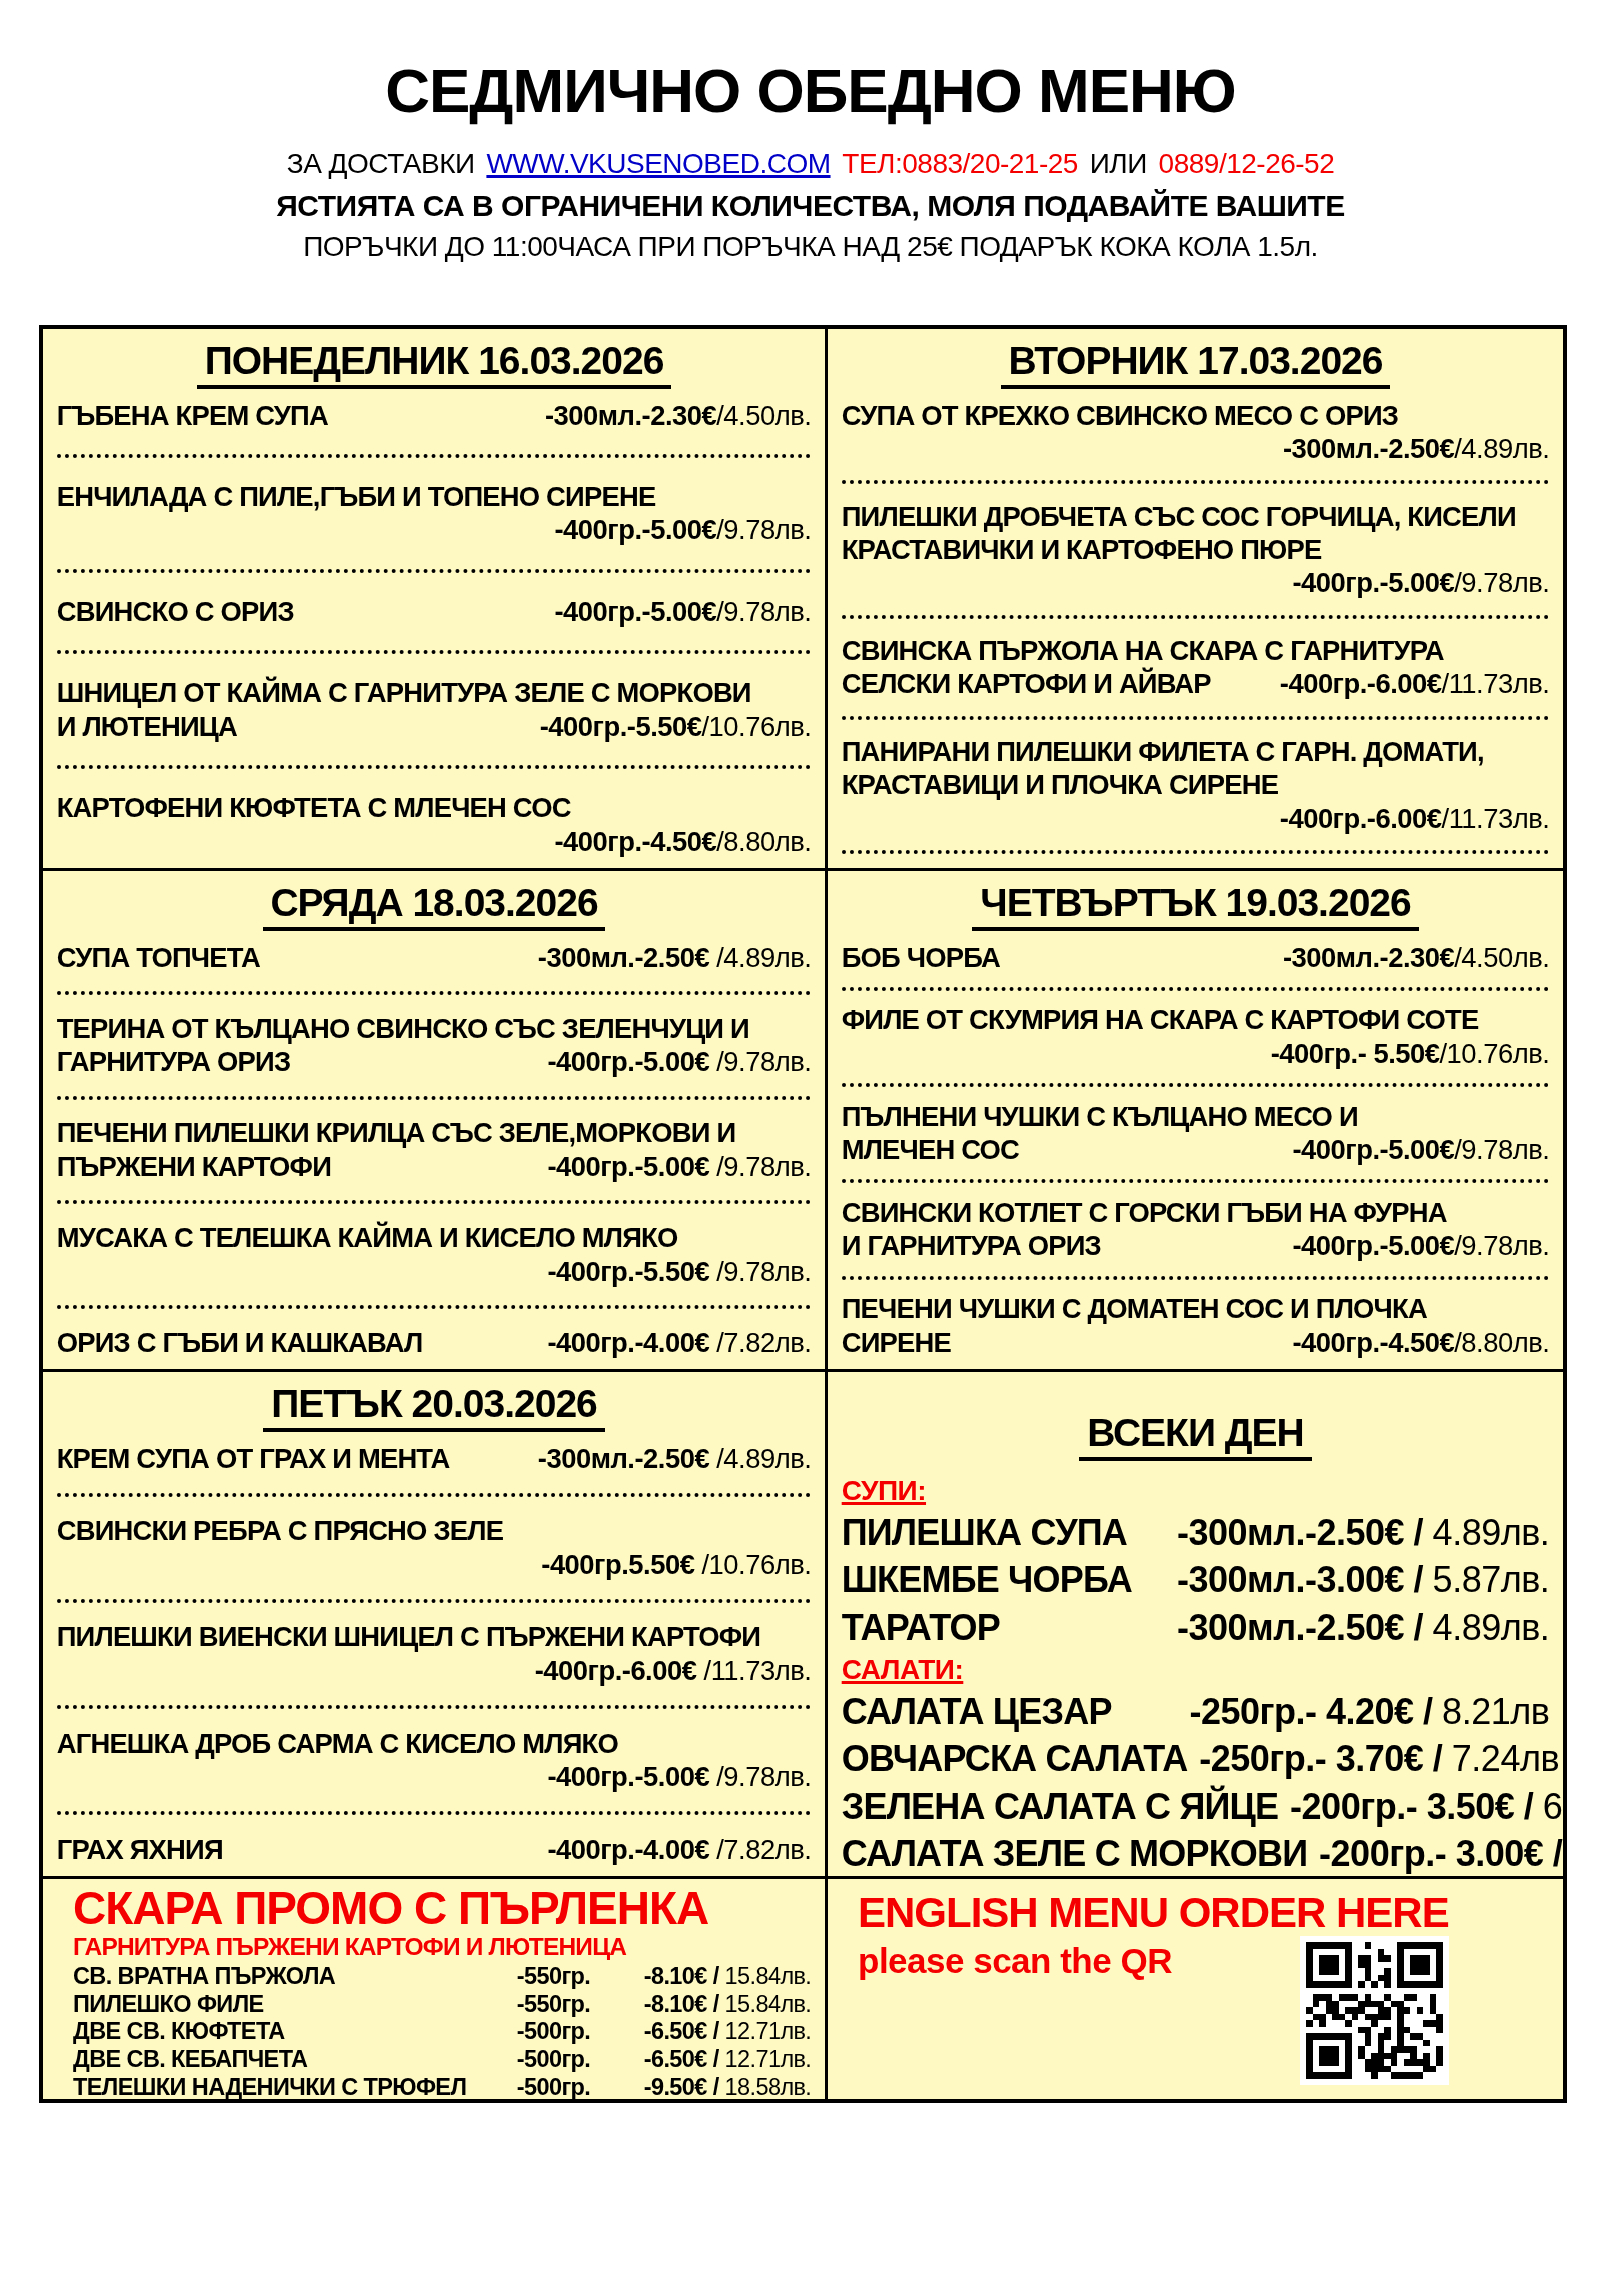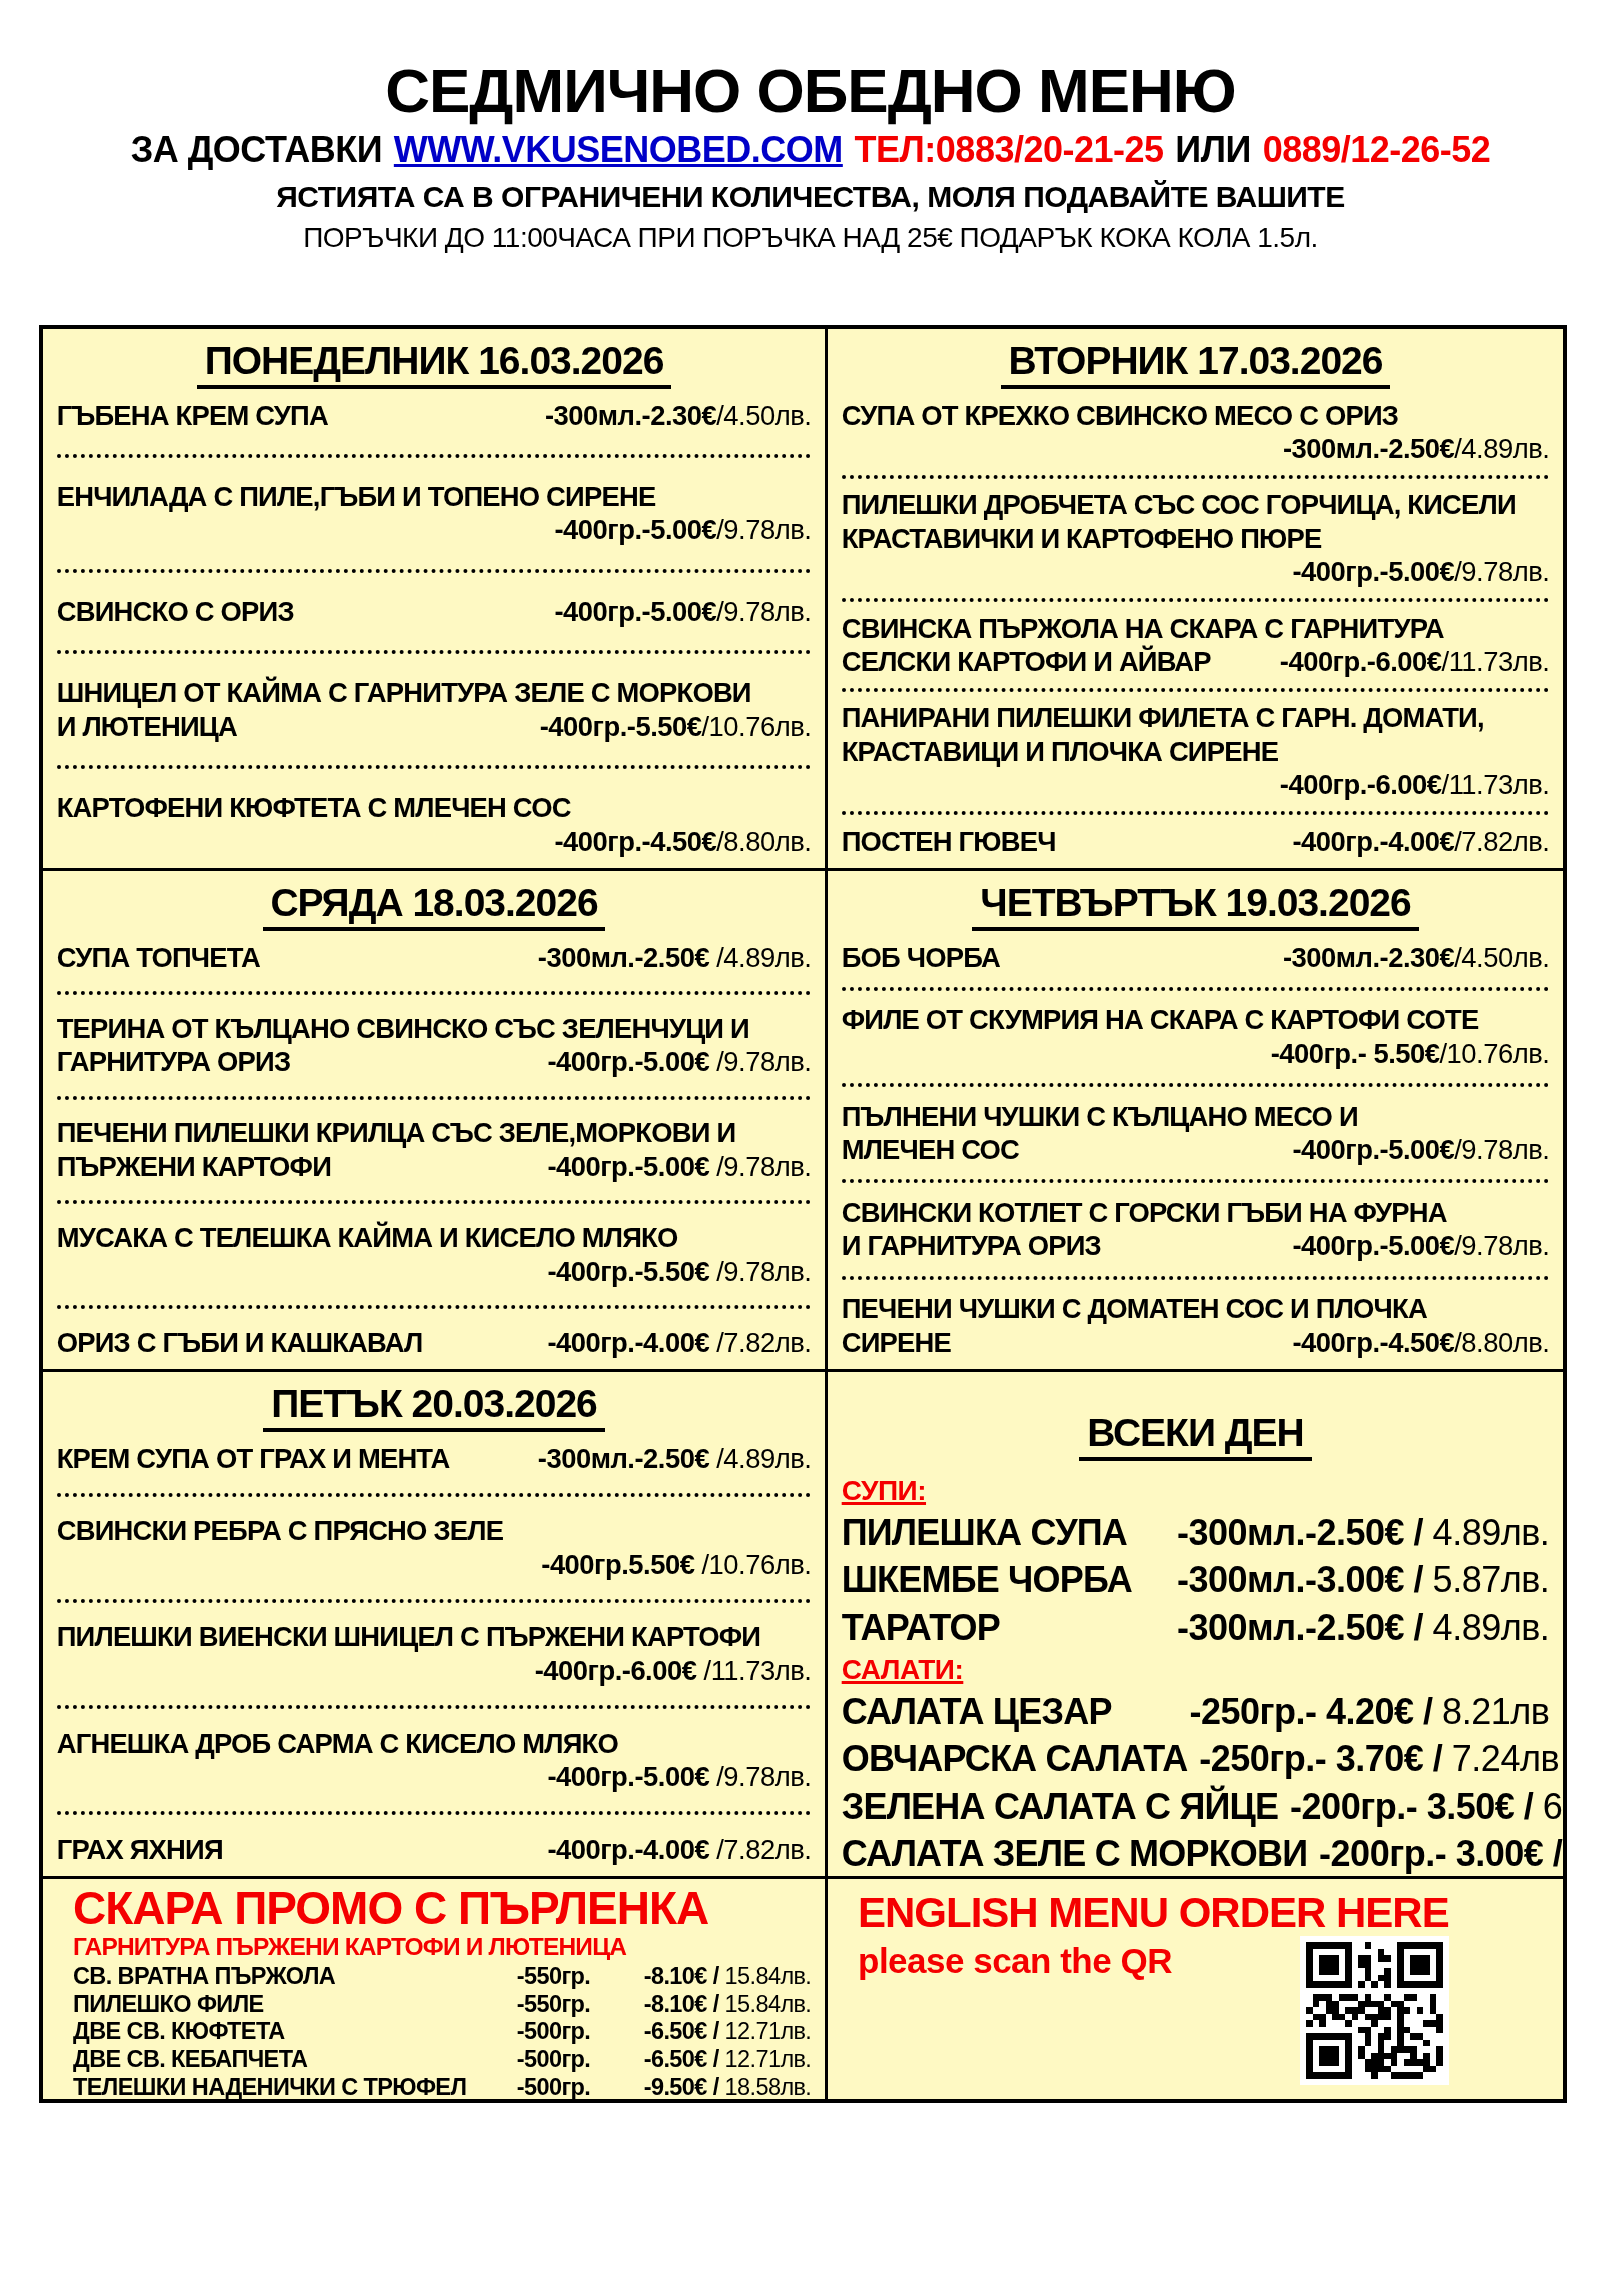--- a/index.html
+++ b/index.html
@@ -4,21 +4,21 @@
 <style>
   :root { --red:#f40000; --blue:#0000c8; --ink:#000; }
   * { box-sizing:border-box; }
   html,body { margin:0; padding:0; background:#fff; }
   body { width:1621px; height:2293px; font-family:"Liberation Sans", sans-serif; color:var(--ink); }
   .page { position:relative; width:1621px; height:2293px; overflow:hidden; }
 
   
   .hdr { text-align:center; padding-top:60px; }
   .hdr-title { font-size:62px; font-weight:bold; letter-spacing:-1px; line-height:1; }
-  .hdr-line2 { margin-top:7px; font-size:36px; font-weight:bold; letter-spacing:-0.5px; }
+  .hdr-line2 { margin-top:26px; font-size:28px; font-weight:normal; letter-spacing:-0.5px; }
   .hdr-line2 > * { margin:0 5.9px; }
   .site { color:var(--blue); text-decoration:underline; text-decoration-thickness:2.9px; cursor:pointer; }
   .phone { color:var(--red); }
   .hdr-line3 { margin-top:8.8px; font-size:30px; font-weight:bold; letter-spacing:-0.5px; }
   .hdr-line4 { margin-top:7.8px; font-size:28px; font-weight:normal; letter-spacing:-0.5px; }
 
   
   .menu { position:absolute; left:39px; top:325px; width:1528px;
           border:4.9px solid #000; display:grid;
           grid-template-columns:785px 1fr;
@@ -162,26 +162,20 @@
               <span class="nm">ПАНИРАНИ ПИЛЕШКИ ФИЛЕТА С ГАРН. ДОМАТИ,</span>
             </div>
             <div class="line">
               <span class="nm">КРАСТАВИЦИ И ПЛОЧКА СИРЕНЕ</span>
             </div>
             <div class="line price-only">
               <span class="pr"><b>-400гр.-6.00€</b><span class="lv">/11.73лв.</span></span>
             </div>
           </div>
           <div class="sep"></div>
-          <div class="item">
-            <div class="line">
-              <span class="nm">ПОСТЕН ГЮВЕЧ</span>
-              <span class="pr"><b>-400гр.-4.00€</b><span class="lv">/7.82лв.</span></span>
-            </div>
-          </div>
         </div>
     </div>
     <div class="cell day">
       <div class="day-title"><span>СРЯДА 18.03.2026</span></div>
       <div class="items">
           <div class="item">
             <div class="line">
               <span class="nm">СУПА ТОПЧЕТА</span>
               <span class="pr"><b>-300мл.-2.50€</b><span class="lv"> /4.89лв.</span></span>
             </div>

